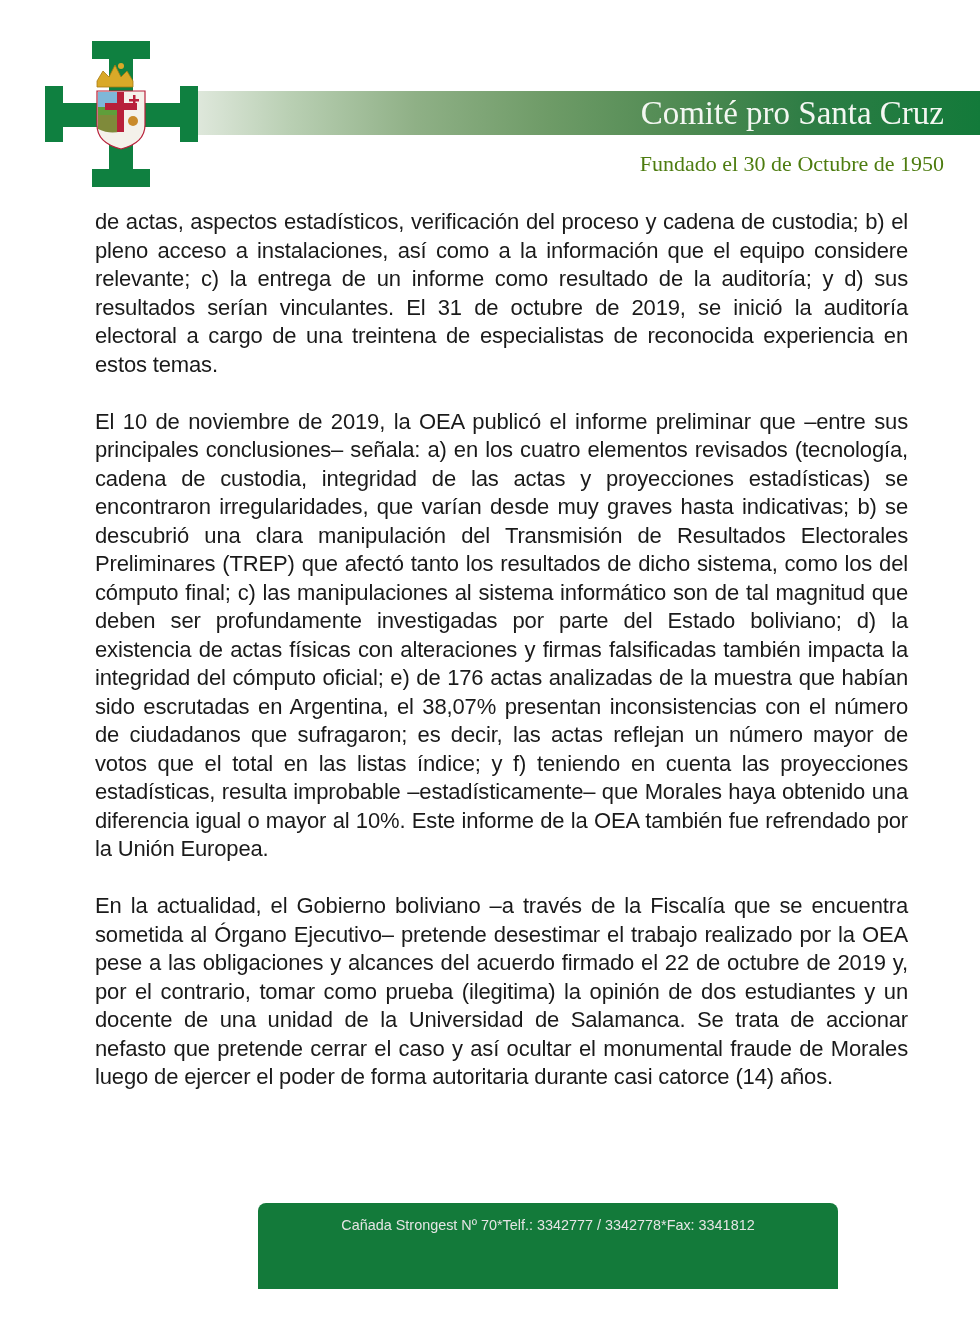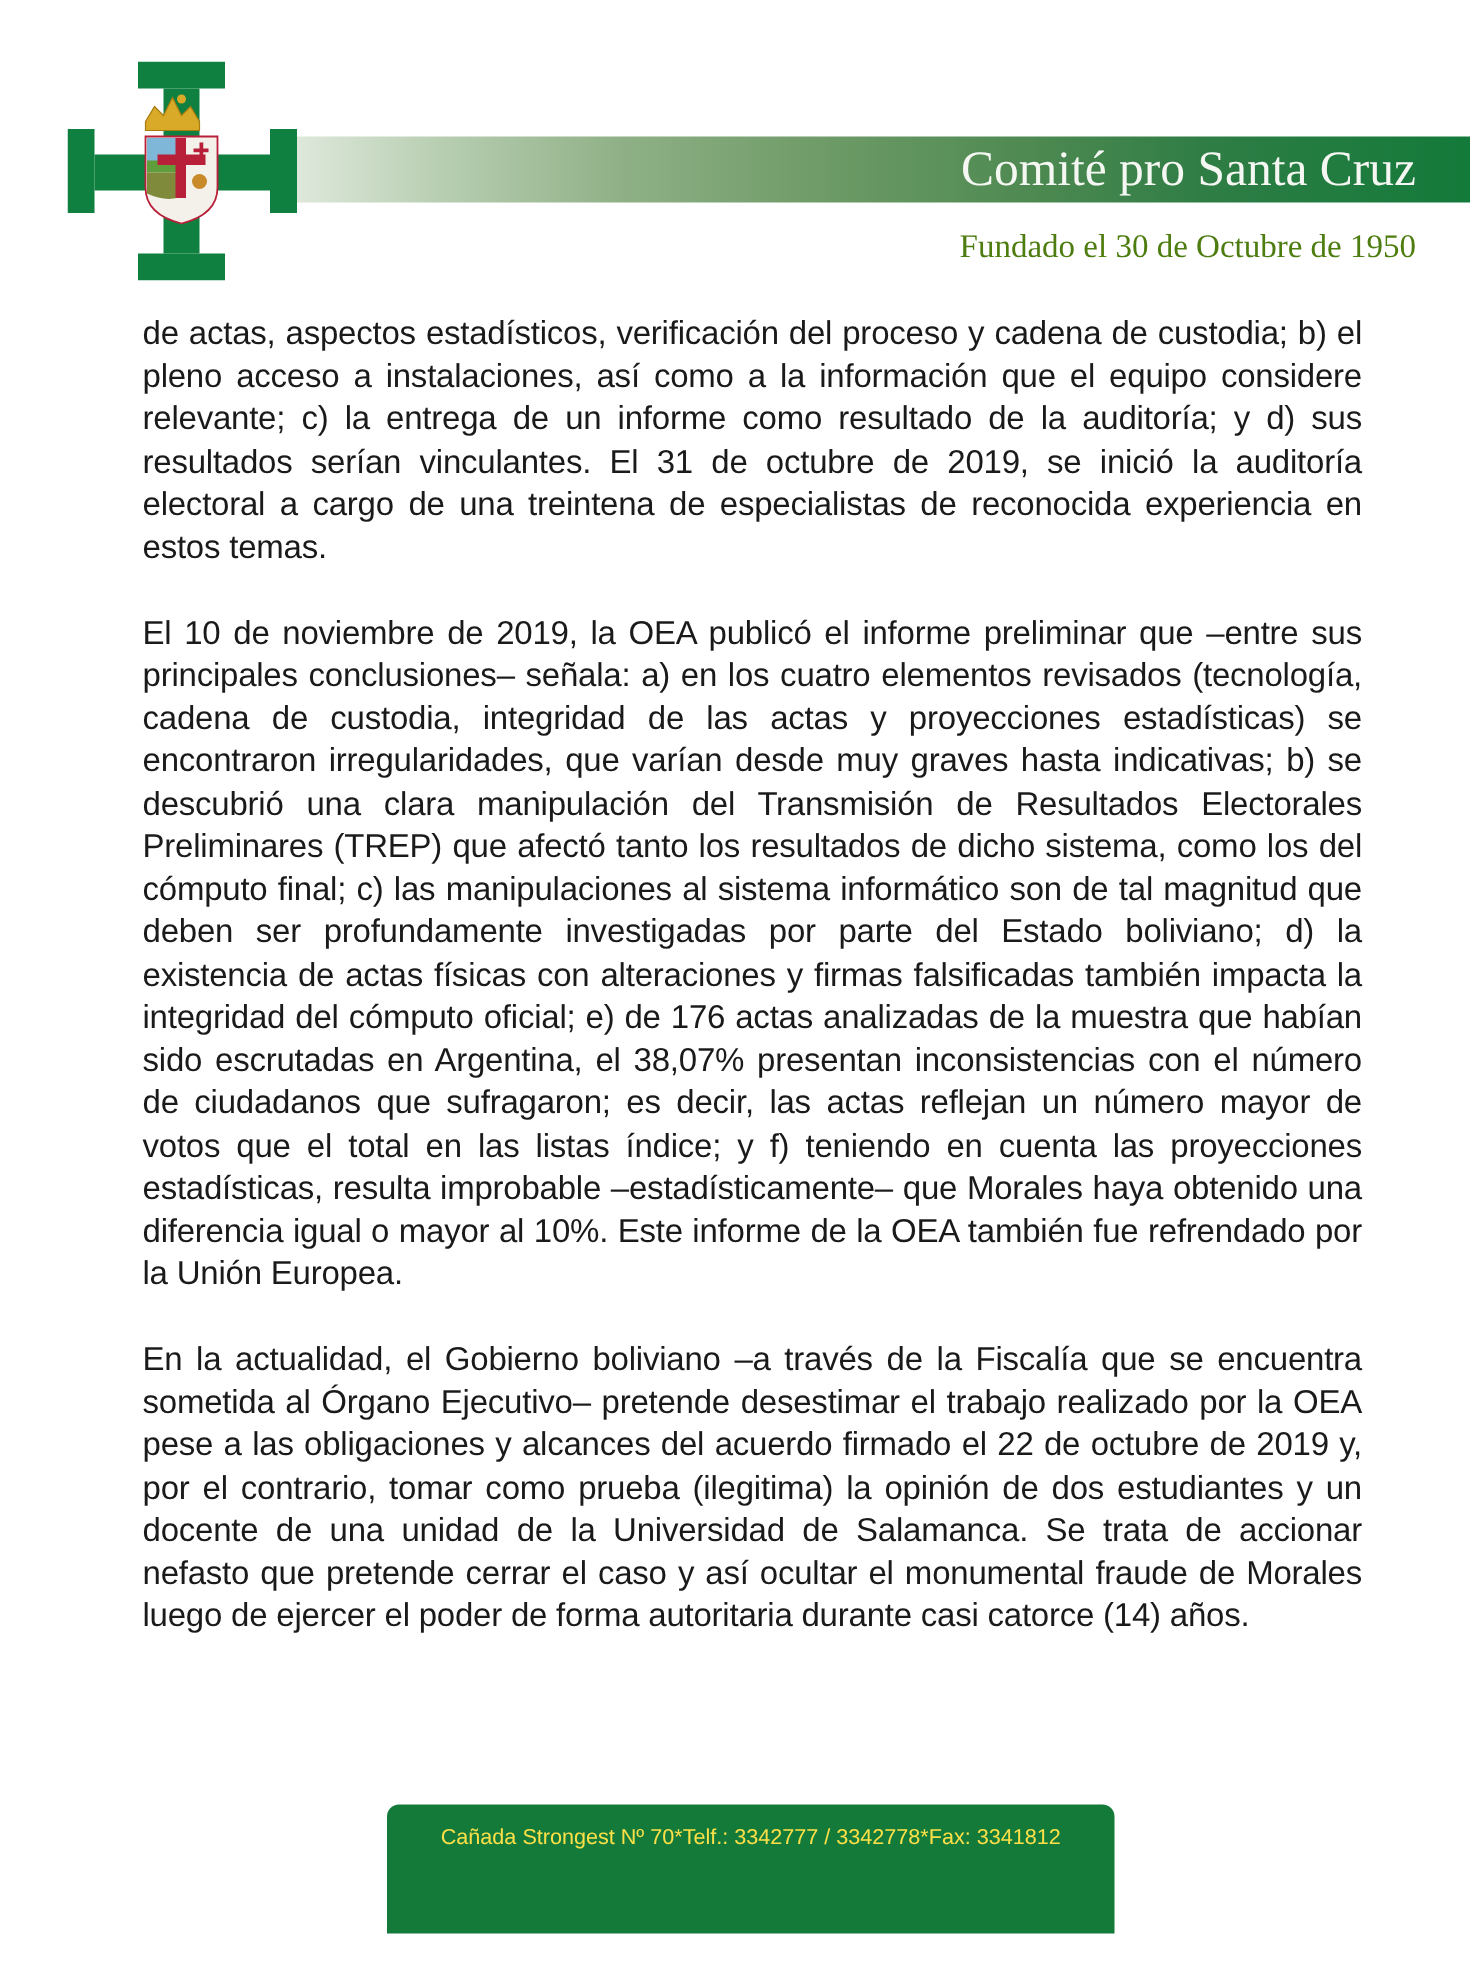--- a/index.html
+++ b/index.html
@@ -20,22 +20,22 @@
       position:absolute; right:36px; top:136px; color:#4d7c0f;
       font-family:"Liberation Serif", serif; font-size:22px; line-height:28px; white-space:nowrap;margin-top:14px;
     }
     .cross { position:absolute; left:45px; top:41px; width:153px; height:146px; }
     .content {
       position:absolute; left:95px; top:208px; width:813px;
       font-size:22px; line-height:28.5px; text-align:justify; letter-spacing:-0.15px;
     }
     .content p { margin:0 0 28.5px 0; }
     .footer {
-      position:absolute; left:258px; top:1203px; width:485px; height:86px;
-      background:#137a3a; border-radius:8px 8px 0 0; color:#fde047;
+      position:absolute; left:258px; top:1203px; width:580px; height:86px;
+      background:#137a3a; border-radius:8px 8px 0 0; color:#e5e5e5;
       text-align:center; font-size:14.4px; line-height:20px;
     }
     .footer .l1 { margin-top:12px; white-space:nowrap; }
   </style>
 </head>
 <body>
 
 <div class="header">
   <div class="band"></div>
   <svg class="cross" viewBox="0 0 153 146">

